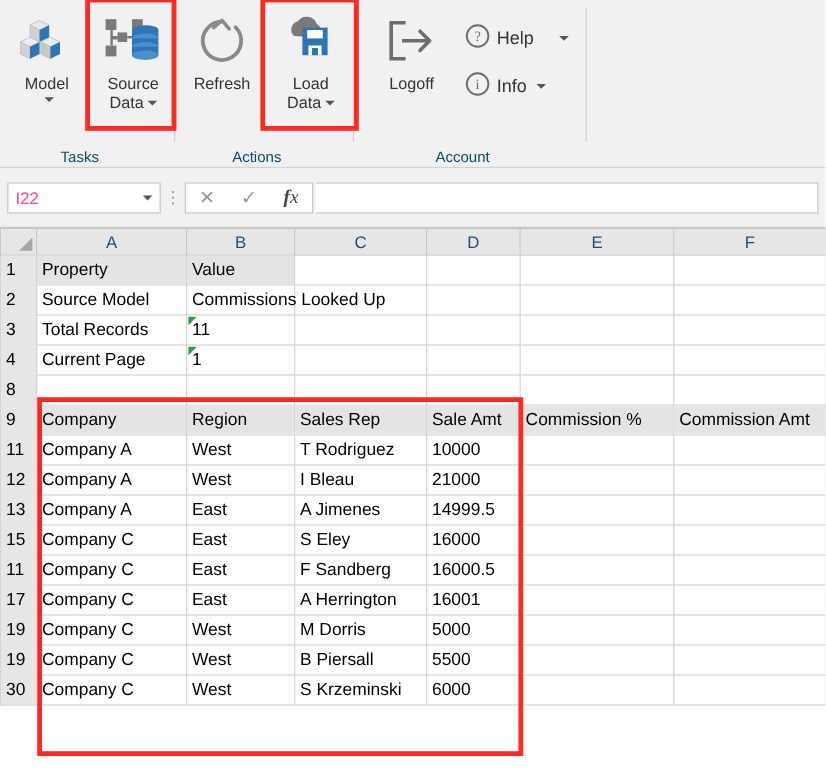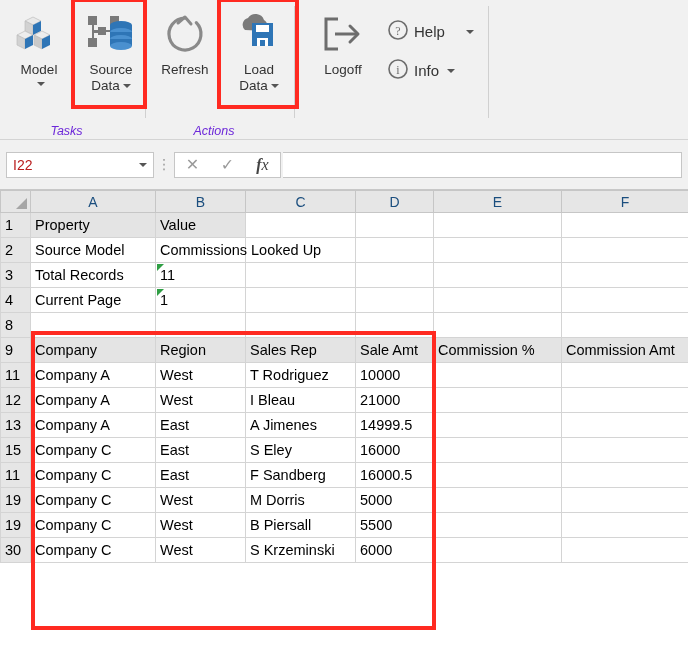--- a/index.html
+++ b/index.html
@@ -33,22 +33,21 @@
     align-items: flex-start;
     height: 118px;
     padding-top: 4px;
   }
   .rgroup-label {
     position: absolute;
     bottom: -18px;
     left: 0; right: 12px;
     text-align: center;
     font-size: 12.5px;
-    color: #6d28d9;
-    font-style: italic;
+    color: #0c4a6e;
   }
   .rsep {
     width: 1px;
     background: #d0d0d0;
     margin: 6px 0 22px 0;
     align-self: stretch;
     height: 112px;
   }
 
   .bigbtn {
@@ -119,28 +118,28 @@
   
   .fbar {
     height: 50px;
     background: #f1f1f1;
     display: flex;
     align-items: center;
     padding: 0 6px;
     border-bottom: 1px solid #c8c8c8;
   }
   .namebox {
-    width: 148px; height: 26px;
+    width: 128px; height: 26px;
     background: #fff;
     border: 1px solid #c6c6c6;
     display: flex;
     align-items: center;
     padding: 0 6px;
     font-size: 14px;
-    color: #b91c1c;
+    color: #ec4899;
     justify-content: space-between;
   }
   .dots {
     width: 20px; text-align: center;
     color: #999; font-size: 14px;
     letter-spacing: 0; line-height: 0.7;
   }
   .fbtns {
     display: flex; align-items: center;
     height: 26px;
@@ -349,20 +348,21 @@
               <svg width="22" height="22" viewBox="0 0 22 22">
                 <circle cx="11" cy="11" r="9" stroke="#6d6d6d" stroke-width="1.6" fill="none"></circle>
                 <text x="11" y="15.5" font-size="12" fill="#6d6d6d" text-anchor="middle" font-family="Liberation Serif, serif">i</text>
               </svg>
             </span>
             <span>Info</span>
             <i class="caret"></i>
           </div>
         </div>
       </div>
+      <div class="rgroup-label">Account</div>
     </div>
 
     <div class="rsep"></div>
   </div>
 
   <div class="hl" style="left:71px; top:-2px; width:76px; height:111px;"></div>
   <div class="hl" style="left:217px; top:-2px; width:82px; height:111px;"></div>
 </div>
 
 <div class="fbar">
@@ -488,20 +488,29 @@
         <tr>
           <td class="rowhdr">11</td>
           <td class="c-a">Company C</td>
           <td class="c-b">East</td>
           <td class="c-c">F Sandberg</td>
           <td class="c-d num">16000.5</td>
           <td class="c-e"></td>
           <td class="c-f"></td>
         </tr>
         <tr>
+          <td class="rowhdr">17</td>
+          <td class="c-a">Company C</td>
+          <td class="c-b">East</td>
+          <td class="c-c">A Herrington</td>
+          <td class="c-d num">16001</td>
+          <td class="c-e"></td>
+          <td class="c-f"></td>
+        </tr>
+        <tr>
           <td class="rowhdr">19</td>
           <td class="c-a">Company C</td>
           <td class="c-b">West</td>
           <td class="c-c">M Dorris</td>
           <td class="c-d num">5000</td>
           <td class="c-e"></td>
           <td class="c-f"></td>
         </tr>
         <tr>
           <td class="rowhdr">19</td>

